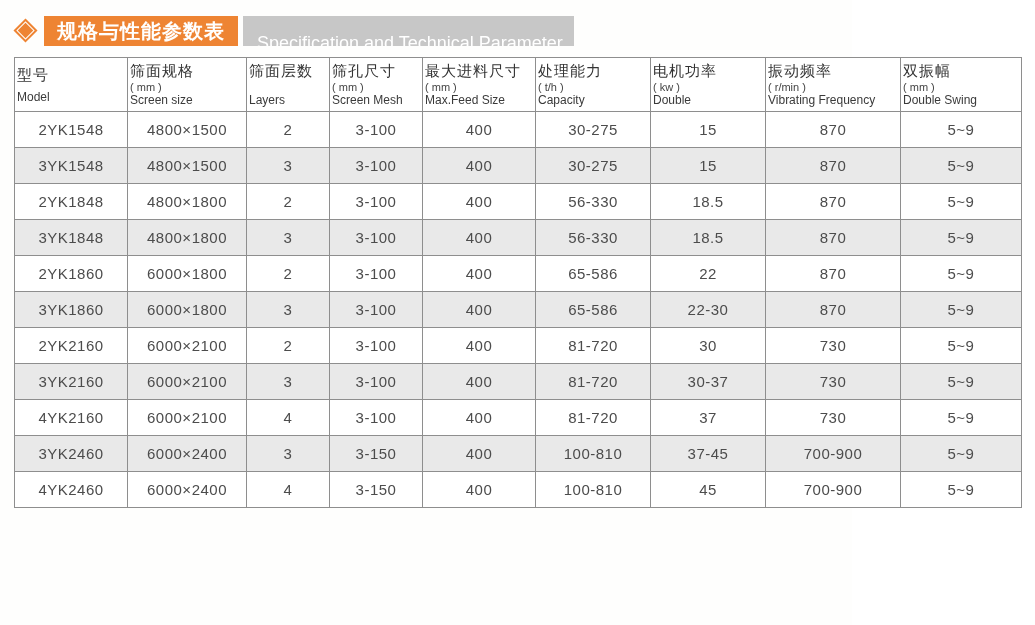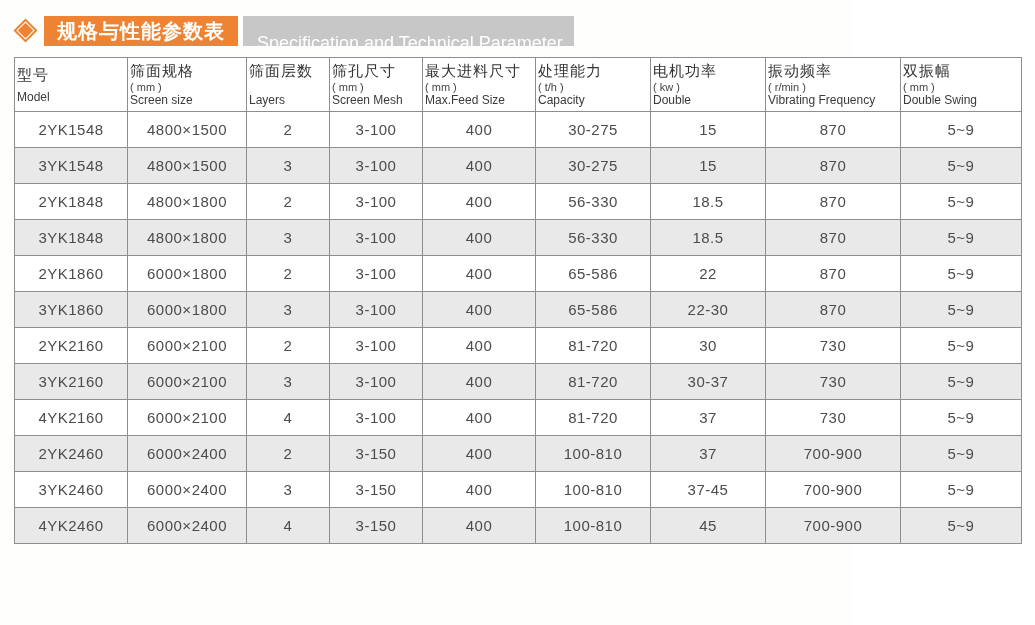--- a/index.html
+++ b/index.html
@@ -277,31 +277,20 @@
           <td>6000×2100</td>
           <td>4</td>
           <td>3-100</td>
           <td>400</td>
           <td>81-720</td>
           <td>37</td>
           <td>730</td>
           <td>5~9</td>
         </tr>
         <tr>
-          <td>2YK2460</td>
-          <td>6000×2400</td>
-          <td>2</td>
-          <td>3-150</td>
-          <td>400</td>
-          <td>100-810</td>
-          <td>37</td>
-          <td>700-900</td>
-          <td>5~9</td>
-        </tr>
-        <tr>
           <td>3YK2460</td>
           <td>6000×2400</td>
           <td>3</td>
           <td>3-150</td>
           <td>400</td>
           <td>100-810</td>
           <td>37-45</td>
           <td>700-900</td>
           <td>5~9</td>
         </tr>

